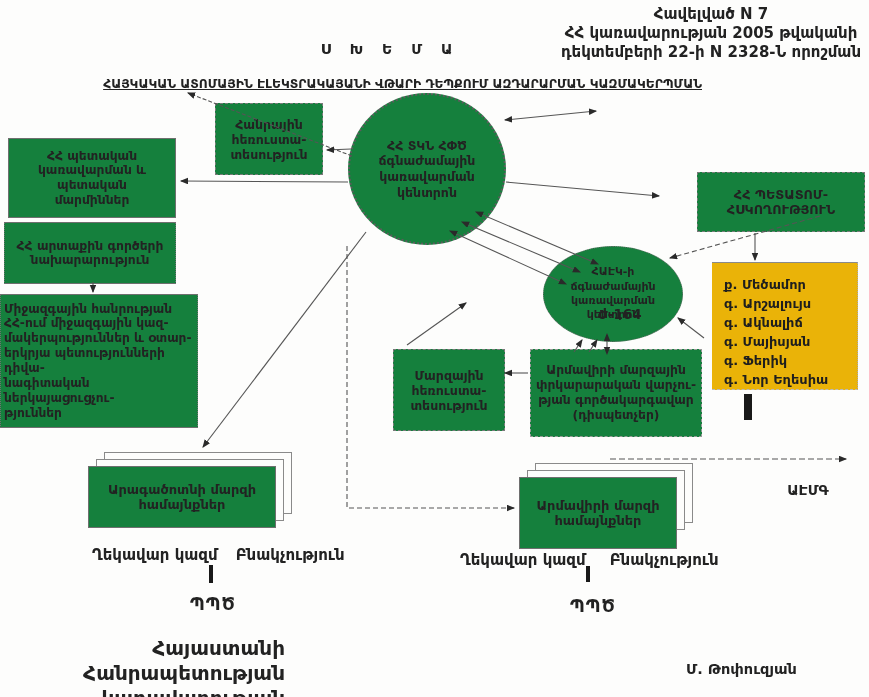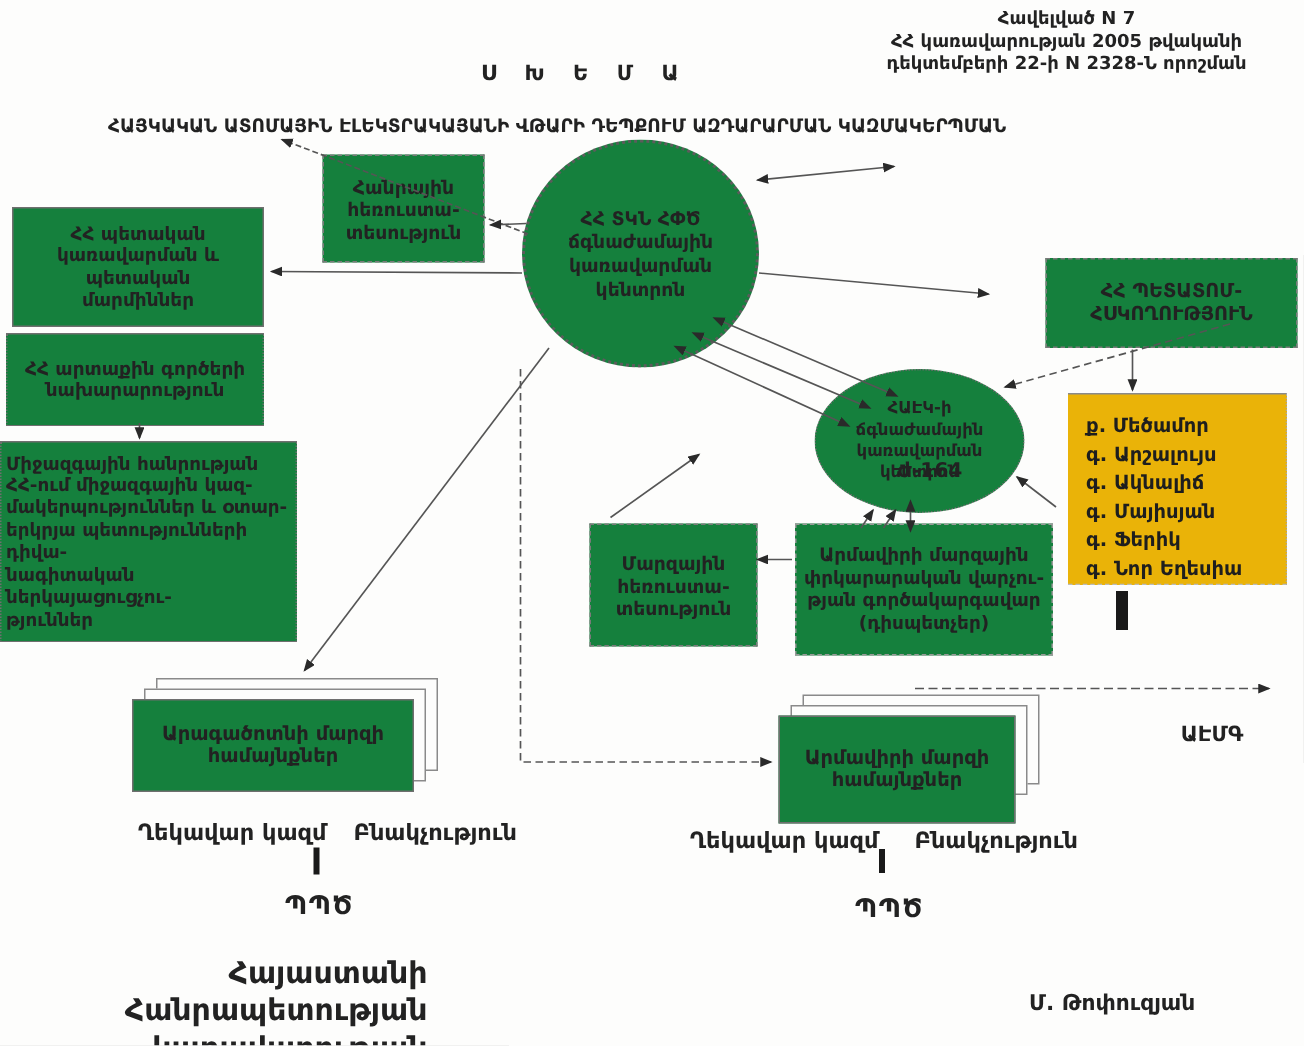--- a/index.html
+++ b/index.html
@@ -19,26 +19,26 @@
   .boxes{z-index:3;}
   .labels{z-index:4;}
   .bar{background:#191919;position:absolute;}
   .vlist{line-height:19px;font-size:13px;font-weight:bold;text-align:left;}
 </style>
 </head>
 <body>
 
 <div id="page">
 
-  <div class="abs txt labels" style="left:556px;top:5px;width:310px;text-align:center;font-size:12px;line-height:1.27;">Հավելված N 7
+  <div class="abs txt labels" style="left:556px;top:5px;width:310px;text-align:center;font-size:15px;line-height:1.27;">Հավելված N 7
 ՀՀ կառավարության 2005 թվականի
 դեկտեմբերի 22-ի N 2328-Ն որոշման</div>
 
   <div class="abs txt labels" style="left:300px;top:41px;width:180px;text-align:center;font-size:14px;letter-spacing:7px;">Ս Խ Ե Մ Ա</div>
-  <div class="abs txt labels" style="left:72px;top:77px;width:630px;text-align:left;font-size:12.3px;">ՀԱՅԿԱԿԱՆ ԱՏՈՄԱՅԻՆ ԷԼԵԿՏՐԱԿԱՅԱՆԻ ՎԹԱՐԻ ԴԵՊՔՈՒՄ ԱԶԴԱՐԱՐՄԱՆ ԿԱԶՄԱԿԵՐՊՄԱՆ</div>
+  <div class="abs txt labels" style="left:72px;top:77px;width:630px;text-align:right;font-size:12.3px;text-decoration:underline;">ՀԱՅԿԱԿԱՆ ԱՏՈՄԱՅԻՆ ԷԼԵԿՏՐԱԿԱՅԱՆԻ ՎԹԱՐԻ ԴԵՊՔՈՒՄ ԱԶԴԱՐԱՐՄԱՆ ԿԱԶՄԱԿԵՐՊՄԱՆ</div>
 
   <svg class="overlay" width="869" height="697" viewBox="0 0 869 697">
     <defs>
       <marker id="m" markerWidth="9" markerHeight="8" refX="6.5" refY="3" orient="auto">
         <path d="M0,0 L7.5,3 L0,6 z" fill="#2a2a2a"></path>
       </marker>
       <marker id="ms" markerWidth="9" markerHeight="8" refX="6.5" refY="3" orient="auto-start-reverse">
         <path d="M0,0 L7.5,3 L0,6 z" fill="#2a2a2a"></path>
       </marker>
     </defs>

